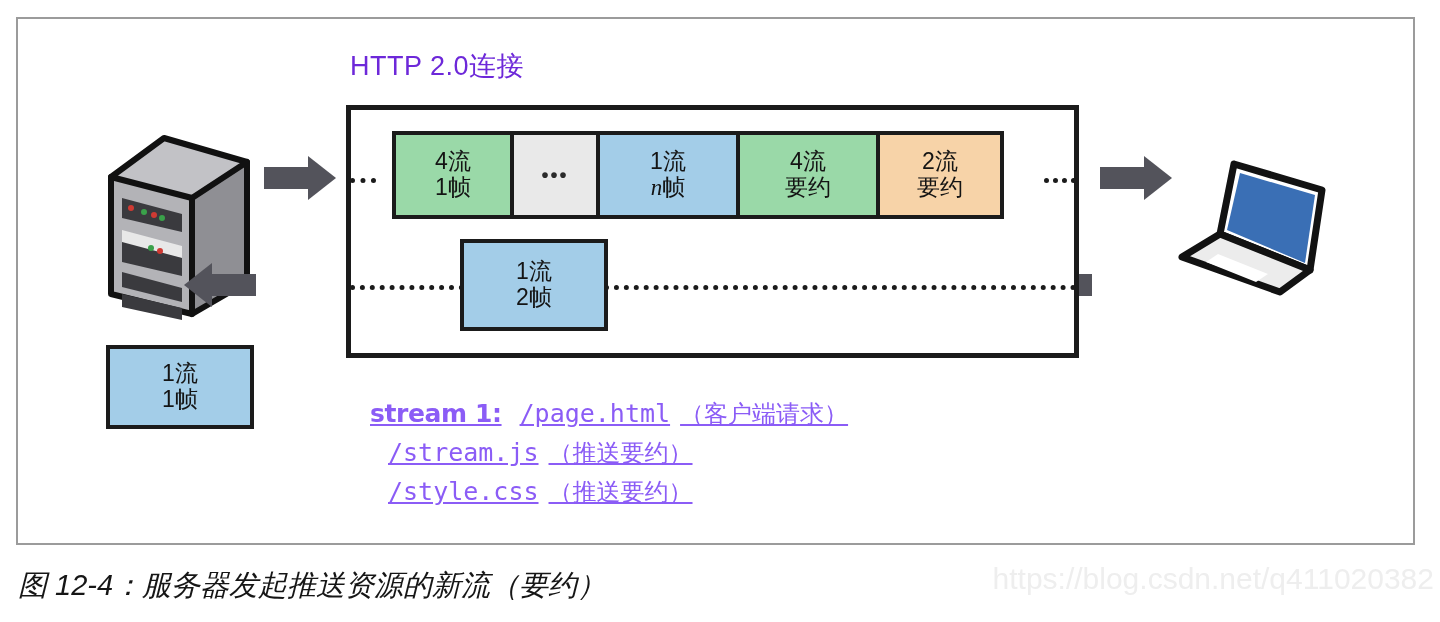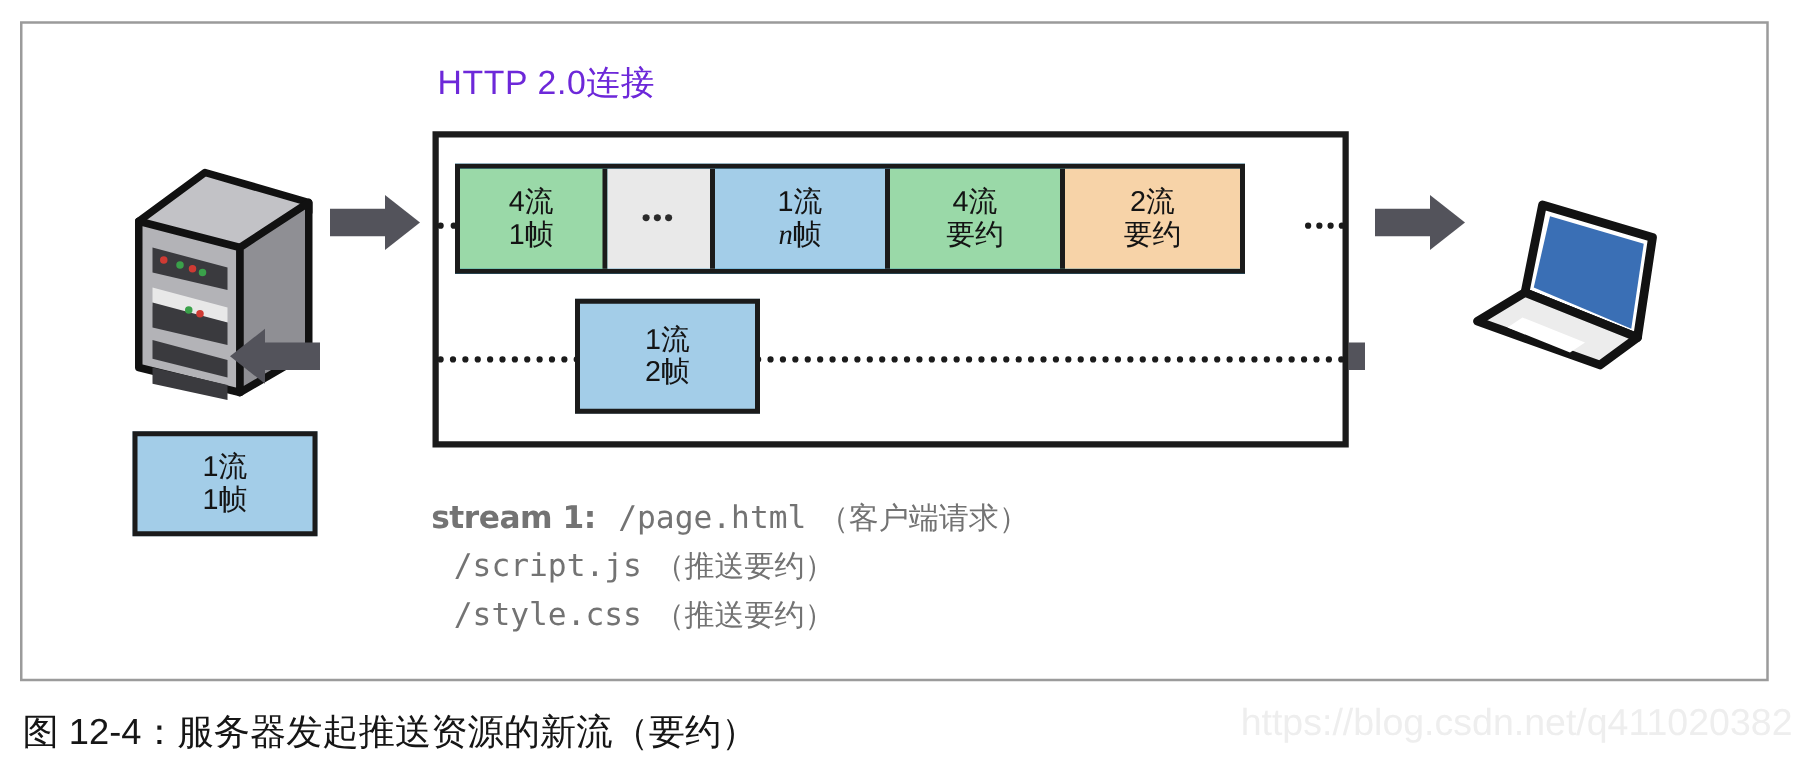--- a/index.html
+++ b/index.html
@@ -46,27 +46,27 @@
     width: 733px;
     height: 253px;
     border: 5px solid #1b1b1b;
     background: #ffffff;
     box-sizing: border-box;
   }
 
   
   #frame-row {
     position: absolute;
-    left: 364px;
+    left: 392px;
     top: 131px;
     height: 88px;
     display: flex;
     border: 4px solid #1b1b1b;
     box-sizing: border-box;
-    background: #0ea5e9;
+    background: #8b5cf6;
   }
   .frame-cell {
     display: flex;
     flex-direction: column;
     align-items: center;
     justify-content: center;
     box-sizing: border-box;
     border-right: 4px solid #1b1b1b;
     font-size: 23px;
     color: #141414;
@@ -151,23 +151,24 @@
 
   
   #server-icon { position: absolute; left: 104px; top: 132px; width: 150px; height: 190px; }
 
   
   #laptop-icon { position: absolute; left: 1172px; top: 142px; width: 170px; height: 155px; }
 
   
   #stream-legend {
     position: absolute;
-    left: 345px;
+    left: 370px;
     top: 398px;
-    color: #737373;
+    color: #8b5cf6;
+    text-decoration: underline;
   }
   .stream-line {
     display: flex;
     align-items: baseline;
     margin-bottom: 7px;
     white-space: nowrap;
   }
   .stream-label {
     font-weight: bold;
     font-size: 25px;
@@ -188,20 +189,21 @@
 
   
   #figure-caption {
     position: absolute;
     left: 18px;
     top: 566px;
     font-size: 29px;
     color: #161616;
     font-family: "Liberation Sans", sans-serif;
     white-space: nowrap;
+    font-style: italic;
   }
 
   
   #watermark {
     position: absolute;
     right: 6px;
     top: 562px;
     font-size: 30px;
     color: #eeeeee;
     white-space: nowrap;
@@ -285,21 +287,21 @@
     <span class="ellipsis-dots">•••</span>
   </div>
   <div class="frame-cell" style="width:140px;background:#a3cde8;">
     <span class="ln">1流</span>
     <span class="ln"><em>n</em><span>帧</span></span>
   </div>
   <div class="frame-cell" style="width:140px;background:#9ad9a8;">
     <span class="ln">4流</span>
     <span class="ln">要约</span>
   </div>
-  <div class="frame-cell" style="width:140px;background:#f7d3a8;">
+  <div class="frame-cell" style="width:120px;background:#f7d3a8;">
     <span class="ln">2流</span>
     <span class="ln">要约</span>
   </div>
 </div>
 
 <div id="downstream-frame" style="background:#a3cde8;">
   <span class="ln">1流</span>
   <span class="ln">2帧</span>
 </div>
 
@@ -308,21 +310,21 @@
   <span class="ln">1帧</span>
 </div>
 
 <div id="stream-legend">
   <div class="stream-line">
     <span class="stream-label">stream 1:</span>
     <span class="stream-path">/page.html</span>
     <span class="stream-note">（客户端请求）</span>
   </div>
   <div class="stream-line">
-    <span class="stream-path">/script.js</span>
+    <span class="stream-path">/stream.js</span>
     <span class="stream-note">（推送要约）</span>
   </div>
   <div class="stream-line">
     <span class="stream-path">/style.css</span>
     <span class="stream-note">（推送要约）</span>
   </div>
 </div>
 
 <div id="figure-caption">图 12-4：服务器发起推送资源的新流（要约）</div>
 <div id="watermark">https://blog.csdn.net/q411020382</div>

